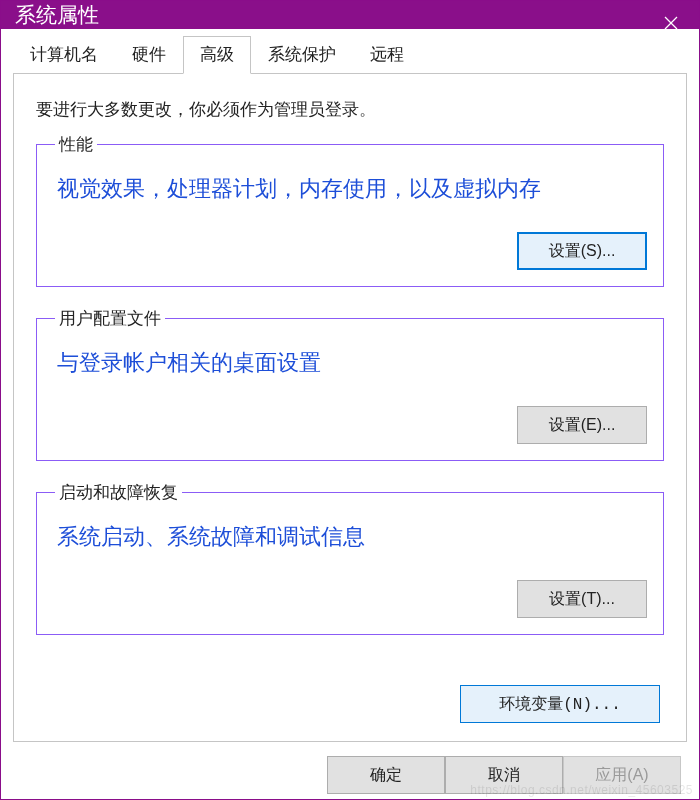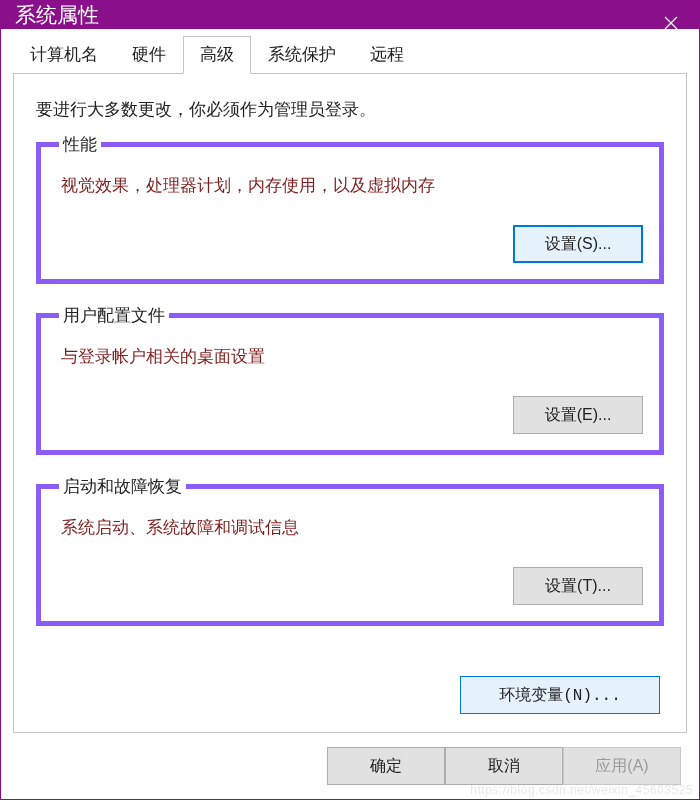--- a/index.html
+++ b/index.html
@@ -72,33 +72,33 @@
     display: flex; flex-direction: column;
     position: relative;
     z-index: 1;
   }
   .admin-note {
     font-size: 17px;
     color: #222;
     margin-bottom: 12px;
   }
   fieldset.group {
-    border: 5px solid #8b5cf6;
+    border: 1px solid #8b5cf6;
     margin: 0 0 20px 0;
     padding: 12px 16px 16px 18px;
     position: relative;
   }
   fieldset.group legend {
     font-size: 17px;
     color: #222;
     padding: 0 4px;
   }
   .group-desc {
-    font-size: 17px;
-    color: #7f1d1d;
+    font-size: 22px;
+    color: #1d4ed8;
     margin: 6px 0 28px 2px;
   }
   .group-btn-row {
     display: flex;
     justify-content: flex-end;
   }
   button.win-btn {
     min-width: 130px;
     height: 38px;
     background: #e1e1e1;

